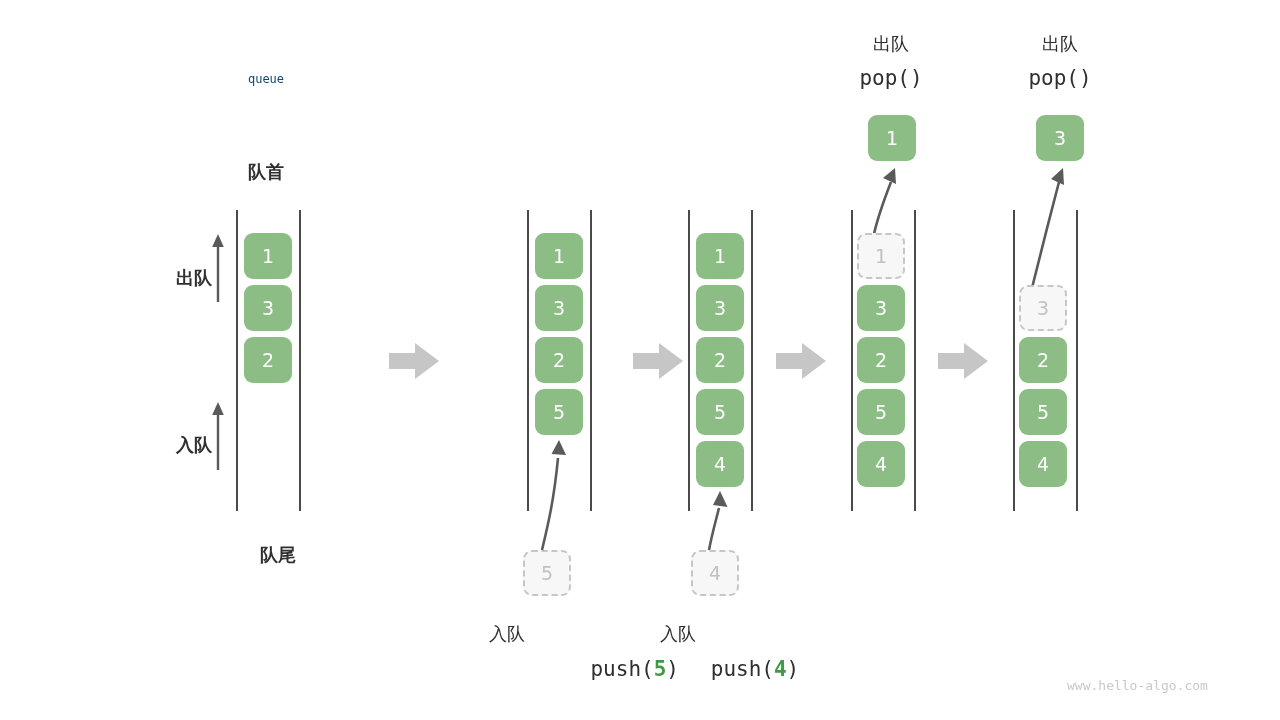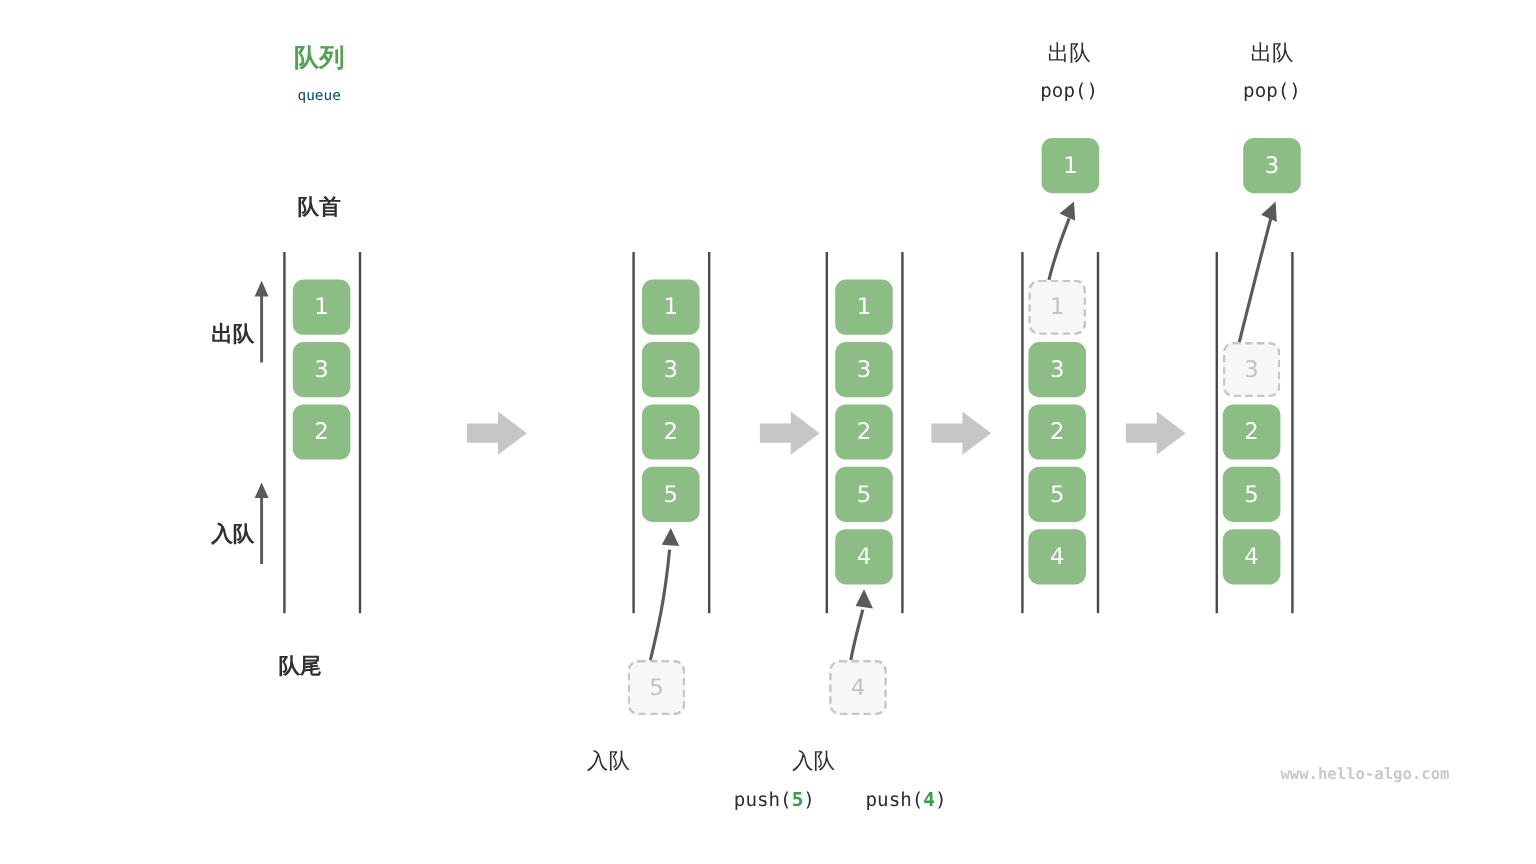--- a/index.html
+++ b/index.html
@@ -42,21 +42,21 @@
     white-space: nowrap;
   }
   .op-cn {
     font-size: 18px;
     color: #2f2f2f;
     text-align: center;
     white-space: nowrap;
   }
   .op-code {
     font-family: "DejaVu Sans Mono", "Liberation Mono", monospace;
-    font-size: 16px;
+    font-size: 21px;
     color: #2f2f2f;
     text-align: center;
     white-space: nowrap;
   }
   .op-code .hl { color: #3f9b43; font-weight: bold; }
 
   .watermark {
     font-family: "DejaVu Sans Mono", "Liberation Mono", monospace;
     font-size: 13px;
     color: #c9c9c9;
@@ -89,24 +89,23 @@
   }
 
   
   .step-arrow { }
 </style>
 </head>
 <body>
 
 <div id="stage">
 
-  <div class="abs title-cn" style="left:196px; top:34px; width:140px;">队列</div>
   <div class="abs title-en" style="left:196px; top:72px; width:140px;">queue</div>
   <div class="abs label-cn-bold" style="left:196px; top:160px; width:140px;font-family:Liberation Serif, serif;">队首</div>
-  <div class="abs label-cn-bold" style="left:180px; top:543px; width:140px;">队尾</div>
+  <div class="abs label-cn-bold" style="left:208px; top:543px; width:140px;">队尾</div>
 
   <div class="abs label-cn-bold" style="left:140px; top:266px; width:72px; text-align:right;">出队</div>
   <svg class="abs" style="left:206px; top:232px;" width="24" height="72" viewBox="0 0 24 72">
     <line x1="12" y1="70" x2="12" y2="12" stroke="#5a5a5a" stroke-width="2.4"></line>
     <polygon points="12,2 6.2,15 17.8,15" fill="#5a5a5a"></polygon>
   </svg>
 
   <div class="abs label-cn-bold" style="left:140px; top:433px; width:72px; text-align:right;">入队</div>
   <svg class="abs" style="left:206px; top:400px;" width="24" height="72" viewBox="0 0 24 72">
     <line x1="12" y1="70" x2="12" y2="12" stroke="#5a5a5a" stroke-width="2.4"></line>
@@ -213,15 +212,15 @@
 
     <div class="abs rail" style="left:1013px; top:210px; height:301px;"></div>
     <div class="abs rail" style="left:1076px; top:210px; height:301px;"></div>
 
     <div class="abs cell ghost" style="left:1019px; top:285px;">3</div>
     <div class="abs cell" style="left:1019px; top:337px;">2</div>
     <div class="abs cell" style="left:1019px; top:389px;">5</div>
     <div class="abs cell" style="left:1019px; top:441px;">4</div>
   </div>
 
-  <div class="abs watermark" style="left:1067px; top:638px;font-weight:bold;">www.hello-algo.com</div>
+  <div class="abs watermark" style="left:1067px; top:678px;">www.hello-algo.com</div>
 
 </div>
 
 </body></html>

